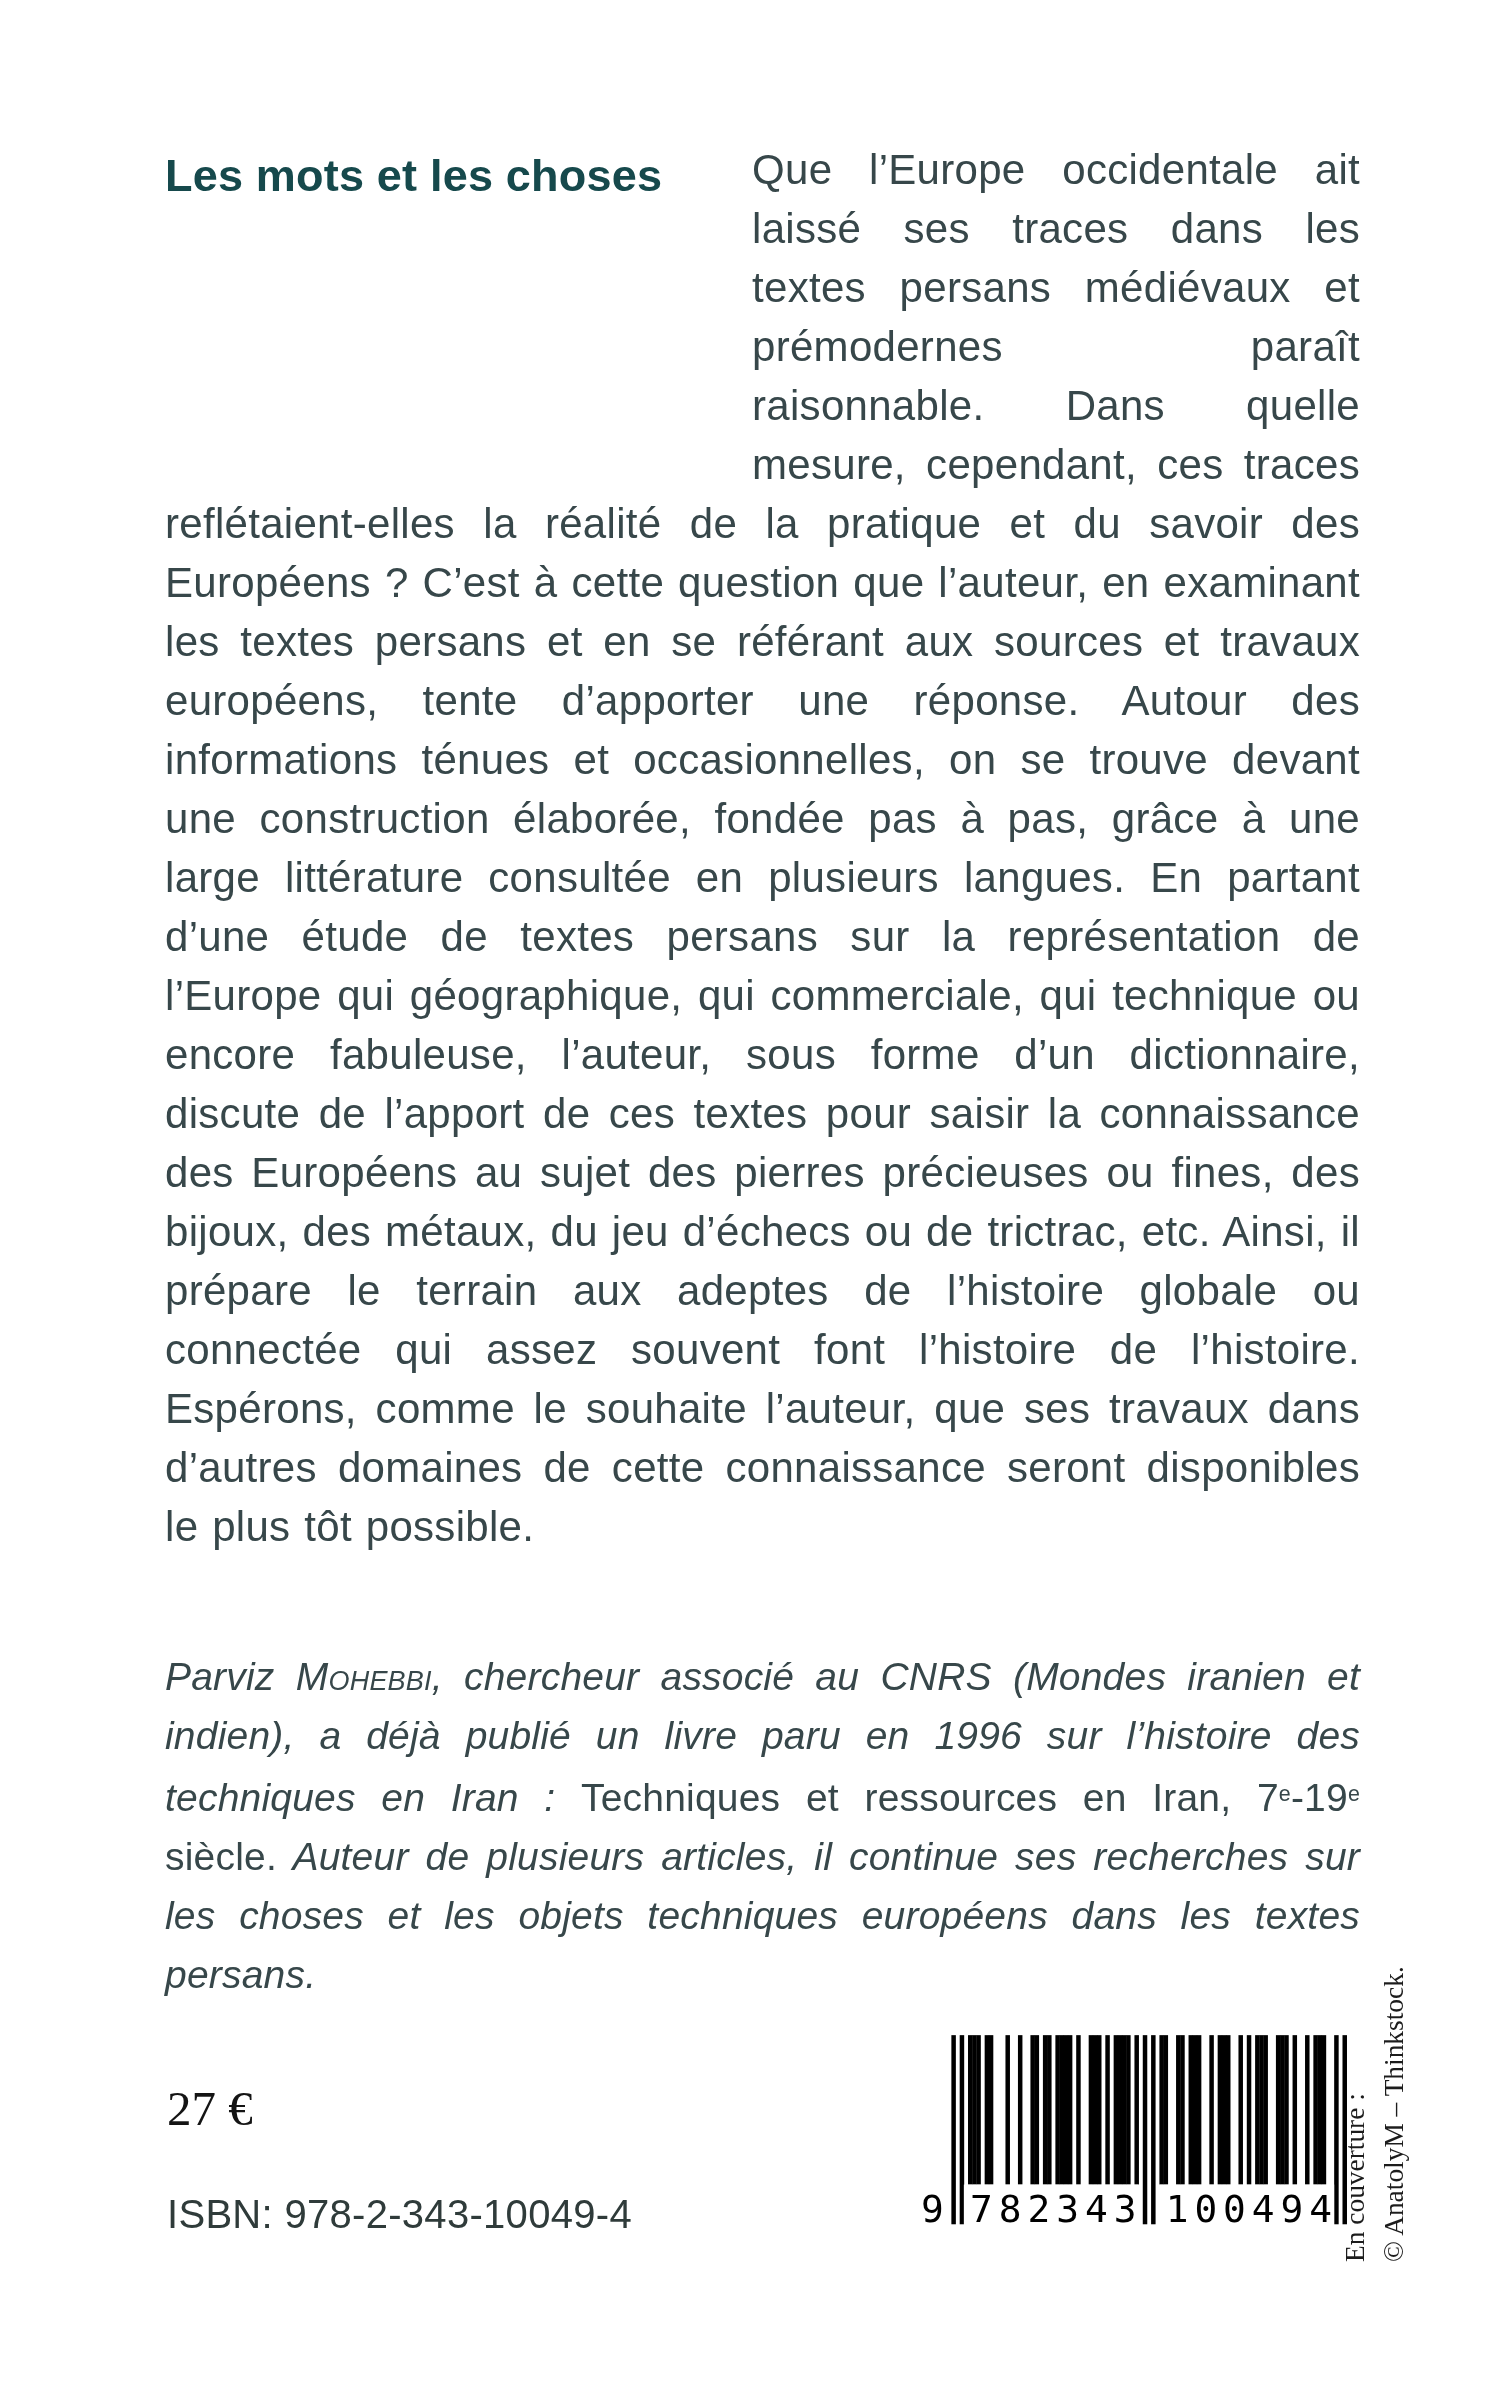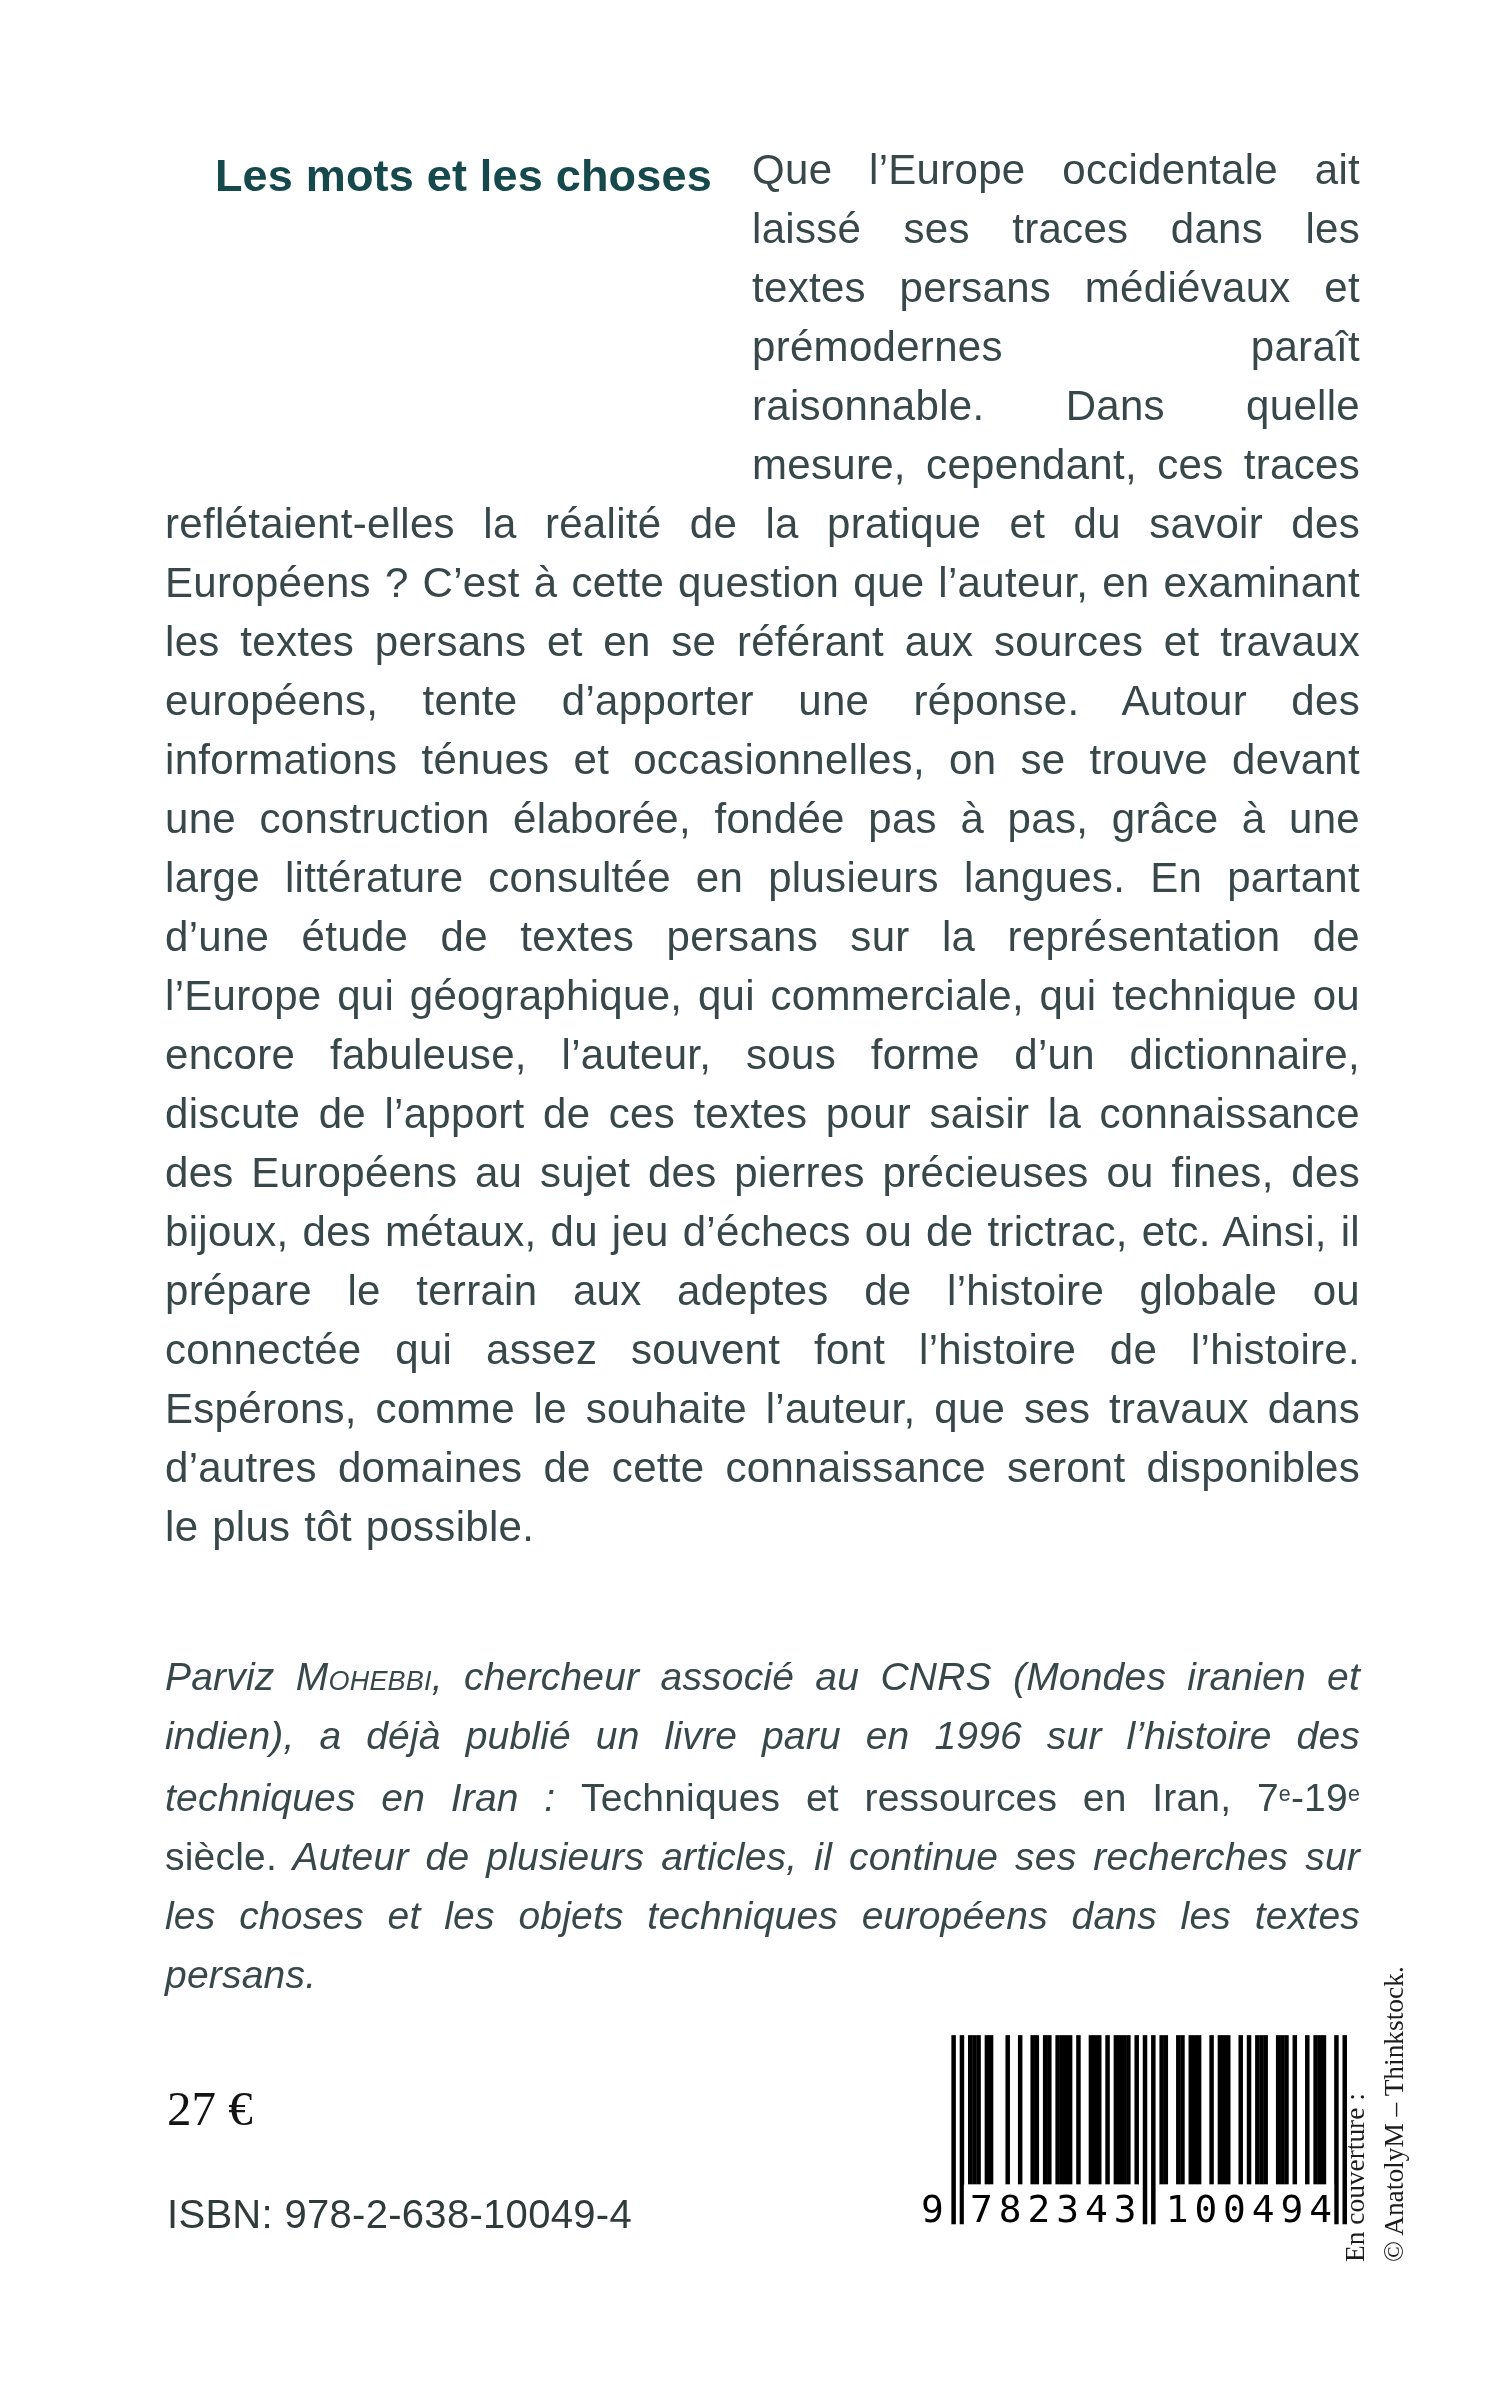--- a/index.html
+++ b/index.html
@@ -9,21 +9,21 @@
     font-family:"Liberation Sans",sans-serif;
     position:relative;overflow:hidden;
     color:#37474a;
   }
   .content{
     position:absolute;left:165px;top:140px;width:1195px;
   }
   .title-block{
     float:left;width:587px;height:352px;
     padding-right:40px;box-sizing:border-box;
-    text-align:right;
+    text-align:left;
   }
   .title-line{
     color:#16494c;font-weight:700;font-size:45px;line-height:72px;
     letter-spacing:0.2px;
   }
   .subtitle{
     color:#16494c;font-weight:400;font-size:42px;line-height:68px;margin-top:3.8px;
   }
   .sup{font-size:55%;vertical-align:0.45em;}
   .blurb{
@@ -72,21 +72,21 @@
     <div class="title-line">Les mots et les choses</div>
   </div>
 
   <p class="blurb">Que l’Europe occidentale ait laissé ses traces dans les textes persans médiévaux et prémodernes paraît raisonnable. Dans quelle mesure, cependant, ces traces reflétaient-elles la réalité de la pratique et du savoir des Européens ? C’est à cette question que l’auteur, en examinant les textes persans et en se référant aux sources et travaux européens, tente d’apporter une réponse. Autour des informations ténues et occasionnelles, on se trouve devant une construction élaborée, fondée pas à pas, grâce à une large littérature consultée en plusieurs langues. En partant d’une étude de textes persans sur la représentation de l’Europe qui géographique, qui commerciale, qui technique ou encore fabuleuse, l’auteur, sous forme d’un dictionnaire, discute de l’apport de ces textes pour saisir la connaissance des Européens au sujet des pierres précieuses ou fines, des bijoux, des métaux, du jeu d’échecs ou de trictrac, etc. Ainsi, il prépare le terrain aux adeptes de l’histoire globale ou connectée qui assez souvent font l’histoire de l’histoire. Espérons, comme le souhaite l’auteur, que ses travaux dans d’autres domaines de cette connaissance seront disponibles le plus tôt possible.</p>
 
   <p class="bio"><span class="name-first">Parviz </span><span class="name-last">Mohebbi</span><span>, chercheur associé au CNRS (Mondes iranien et indien), a déjà publié un livre paru en 1996 sur l’histoire des techniques en Iran : </span><span class="roman"><span>Techniques et ressources en Iran, 7</span><span class="sup">e</span><span>-19</span><span class="sup">e</span><span> siècle.</span></span><span> Auteur de plusieurs articles, il continue ses recherches sur les choses et les objets techniques européens dans les textes persans.</span></p>
 
 </div>
 
 <div class="price">27 €</div>
-<div class="isbn">ISBN: 978-2-638-10049-4</div>
+<div class="isbn">ISBN: 978-2-343-10049-4</div>
 
 <div class="barcode">
   <svg width="435" height="197" viewBox="0 0 460 208" xmlns="http://www.w3.org/2000/svg">
       <rect x="30.00" y="0" width="4.75" height="200" fill="#000"></rect>
       <rect x="38.80" y="0" width="4.75" height="200" fill="#000"></rect>
       <rect x="47.60" y="0" width="4.75" height="158" fill="#000"></rect>
       <rect x="52.00" y="0" width="4.75" height="158" fill="#000"></rect>
       <rect x="56.40" y="0" width="4.75" height="158" fill="#000"></rect>
       <rect x="65.20" y="0" width="4.75" height="158" fill="#000"></rect>
       <rect x="69.60" y="0" width="4.75" height="158" fill="#000"></rect>

